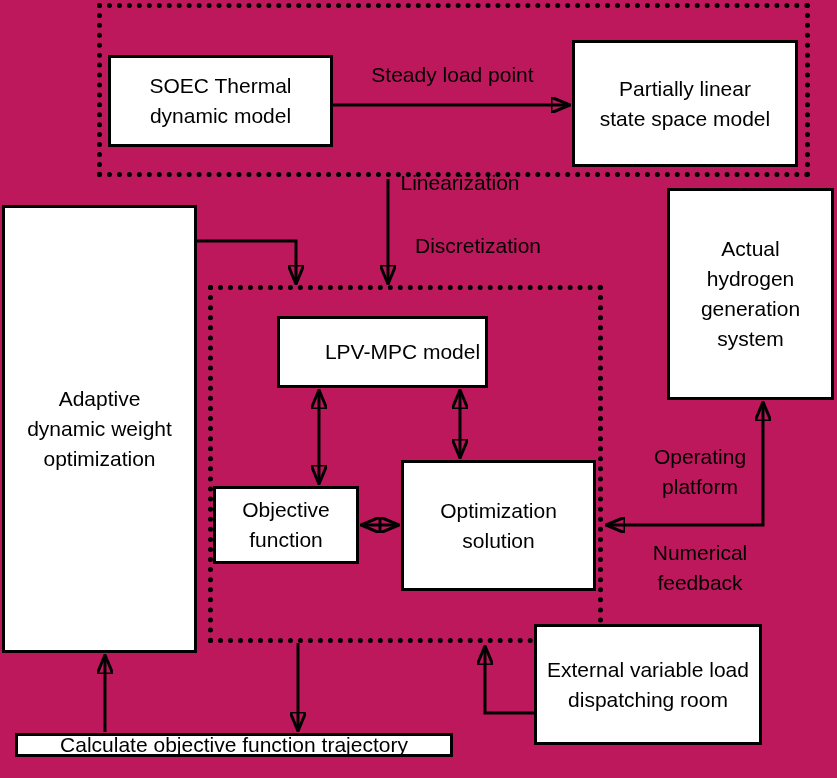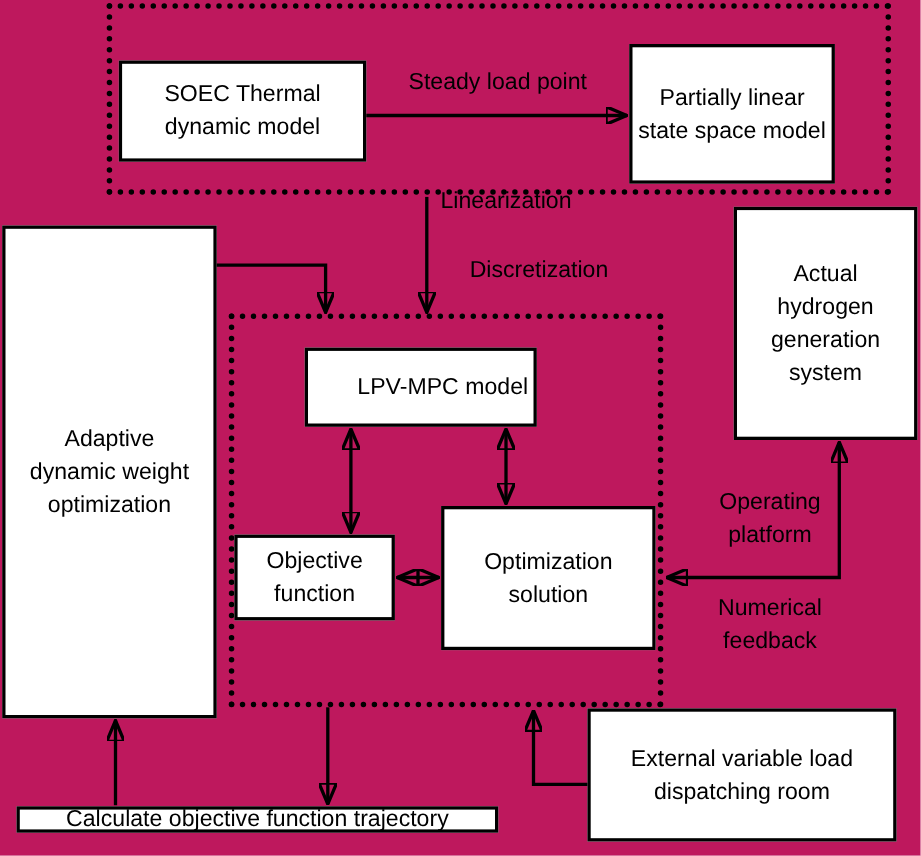--- a/index.html
+++ b/index.html
@@ -61,50 +61,50 @@
 <body>
 
 <div class="canvas">
 
   <div class="frame" style="left:97px; top:3px; width:713px; height:174px;"></div>
   <div class="frame" style="left:208px; top:285px; width:395px; height:358px;"></div>
 
   <div class="box" style="left:108px; top:55px; width:225px; height:92px;">SOEC Thermal
 dynamic model</div>
 
-  <div class="box" style="left:572px; top:40px; width:187px; height:127px;">Partially linear
+  <div class="box" style="left:572px; top:40px; width:226px; height:127px;">Partially linear
 state space model</div>
 
   <div class="box" style="left:277px; top:316px; width:211px; height:72px;padding-left:40px;">LPV-MPC model</div>
 
   <div class="box" style="left:213px; top:486px; width:146px; height:78px;">Objective
 function</div>
 
   <div class="box" style="left:401px; top:460px; width:195px; height:131px;">Optimization
 solution</div>
 
   <div class="box" style="left:2px; top:205px; width:195px; height:448px;">Adaptive
 dynamic weight
 optimization</div>
 
   <div class="box" style="left:667px; top:188px; width:167px; height:212px;">Actual
 hydrogen
 generation
 system</div>
 
-  <div class="box" style="left:534px; top:644px; width:281px; height:121px;">External variable load
+  <div class="box" style="left:534px; top:624px; width:228px; height:121px;">External variable load
 dispatching room</div>
 
   <div class="box" style="left:15px; top:733px; width:438px; height:24px;">Calculate objective function trajectory</div>
 
   <div class="lbl" style="left:335px; top:60px; width:235px;">Steady load point</div>
 
   <div class="lbl" style="left:350px; top:120px; width:220px;margin-top:48px;">Linearization</div>
 
-  <div class="lbl" style="left:410px; top:231px; width:160px;">Discretization</div>
+  <div class="lbl" style="left:398px; top:231px; width:160px;">Discretization</div>
 
   <div class="lbl" style="left:630px; top:442px; width:140px;">Operating
 platform</div>
 
   <div class="lbl" style="left:630px; top:538px; width:140px;">Numerical
 feedback</div>
 
 
   <svg class="wires" width="837" height="778" viewBox="0 0 837 778">
     <defs>

